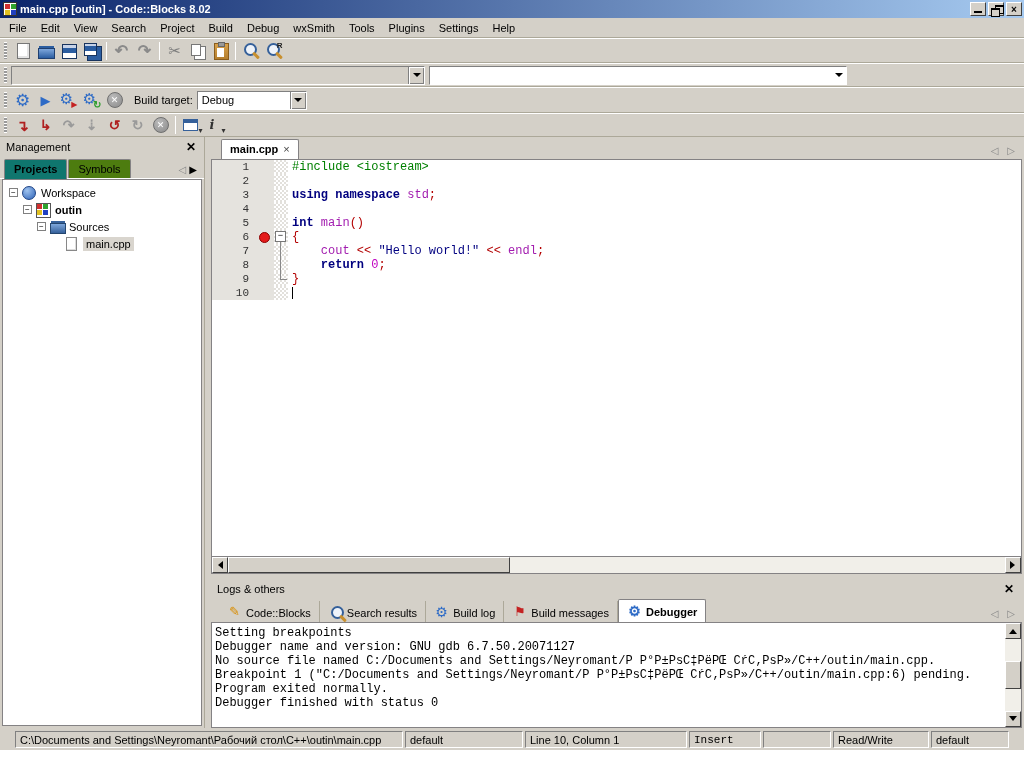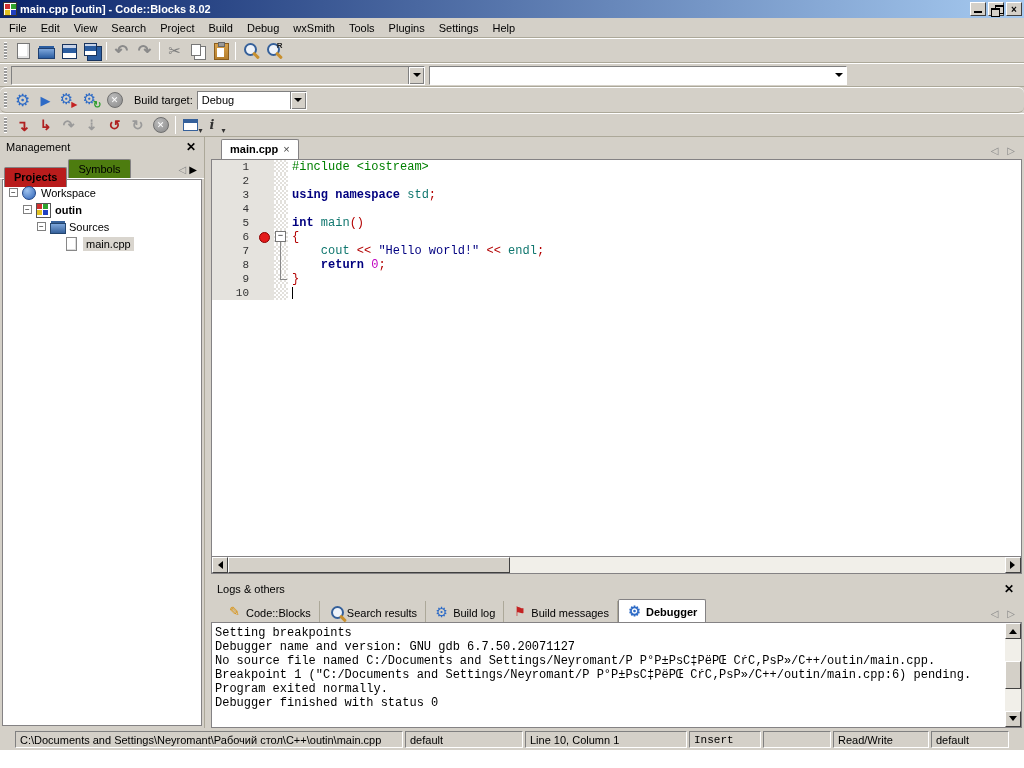--- a/index.html
+++ b/index.html
@@ -19,21 +19,21 @@
   .wb-min::before { content:""; position:absolute; width:8px; height:2px; background:#000; bottom:2px; left:3px; }
   .wb-restore::before { content:""; position:absolute; width:7px; height:6px; border:1px solid #000; border-top-width:2px; background:#D4D0C8; left:6px; top:2px; }
   .wb-restore::after { content:""; position:absolute; width:7px; height:6px; border:1px solid #000; border-top-width:2px; background:#D4D0C8; left:2px; top:5px; }
 
   
   .menubar { height:20px; display:flex; align-items:center; padding-left:2px; flex:0 0 auto; border-bottom:1px solid #ACA899; }
   .menu-item { padding:2px 7px; cursor:default; }
 
   
   .tb { display:flex; align-items:center; flex:0 0 auto; border-top:1px solid #fff; border-bottom:1px solid #ACA899; padding-left:2px; }
-  .tb1 { height:25px; } .tb2 { height:24px; } .tb3 { height:26px;border-radius:6px; } .tb4 { height:24px; }
+  .tb1 { height:25px; } .tb2 { height:24px; } .tb3 { height:26px; } .tb4 { height:24px; }
   .grip { width:3px; height:70%; margin:0 4px 0 2px; background:repeating-linear-gradient(180deg,#fff 0 1px,#9a9a9a 1px 3px); }
   .tb-sep { width:1px; height:18px; background:#ACA899; border-right:1px solid #fff; margin:0 3px; }
   .tbtn { width:23px; height:22px; display:flex; align-items:center; justify-content:center; }
   .tbi { width:20px; height:20px; position:relative; display:flex; align-items:center; justify-content:center; font-size:15px; line-height:1; }
   .tbi::before, .tbi::after { position:absolute; }
   .i-new-file::before { content:""; width:11px; height:14px; background:#fff; border:1px solid #777; box-shadow:inset -2px -2px 0 #e4e4e4; left:4px; top:2px; }
   .i-open-file::before { content:""; width:15px; height:9px; background:linear-gradient(#7EA7DC,#2B5DA0); border:1px solid #1F3F70; left:2px; top:7px; box-shadow:0 -3px 0 -1px #2B5DA0; }
   .i-save-file::before { content:""; width:13px; height:13px; border:1px solid #17335E; left:3px; top:3px; background:linear-gradient(#C7D3E8 0 3px,#2B5DA0 3px 8px,#fff 8px); }
   .i-save-all::before { content:""; width:11px; height:11px; border:1px solid #17335E; left:2px; top:2px; background:linear-gradient(#C7D3E8 0 2px,#2B5DA0 2px 7px,#fff 7px); box-shadow:4px 4px 0 0 #2B5DA0, 4px 4px 0 1px #17335E; }
   .i-undo::before { content:"↶"; color:#8a8a8a; font-weight:bold; font-size:16px; }
@@ -83,21 +83,21 @@
   .main { flex:1 1 auto; display:flex; min-height:0; }
   .sash-v { width:6px; flex:0 0 auto; }
 
   
   .mgmt { width:205px; flex:0 0 auto; display:flex; flex-direction:column; border-right:1px solid #ACA899; }
   .mgmt-header { height:20px; display:flex; align-items:center; padding:0 6px; }
   .mgmt-title { flex:1; }
   .x-btn { font-size:12px; font-weight:bold; color:#000; padding:0 2px; }
   .mgmt-tabs { height:22px; display:flex; align-items:flex-end; padding-left:4px; border-bottom:1px solid #fff; }
   .mtab { padding:3px 9px; border:1px solid #848284; border-bottom:none; background:#4d7c0f; margin-right:1px; border-radius:2px 2px 0 0; }
-  .mtab.active { background:#b91c1c; font-weight:bold; position:relative; top:9px; padding-bottom:4px; }
+  .mtab.active { background:#0f766e; font-weight:bold; position:relative; top:1px; padding-bottom:4px; }
   .tab-arrows { margin-left:auto; padding:0 4px 3px 0; color:#888; letter-spacing:3px; font-size:10px; }
   .tab-arrows b { color:#000; font-weight:normal; }
   .mgmt-body { flex:1; background:#fff; border:1px solid #848284; margin:0 2px 2px 2px; overflow:hidden; padding-top:4px; }
   .tree-row { height:17px; display:flex; align-items:center; white-space:nowrap; }
   .expander { width:9px; height:9px; border:1px solid #808080; background:#fff; font:8px/7px "Liberation Mono",monospace; text-align:center; margin-right:4px; flex:0 0 auto; }
   .tree-icon { width:15px; height:14px; position:relative; margin-right:4px; flex:0 0 auto; }
   .tree-icon::before, .tree-icon::after { position:absolute; }
   .ti-workspace::before { content:""; width:12px; height:12px; border-radius:50%; background:radial-gradient(circle at 35% 30%,#9FC3EF,#2E63B8); border:1px solid #1D4385; left:0; top:0; }
   .ti-project::before { content:""; width:13px; height:13px; left:0; top:0; border:1px solid #555; background:
       linear-gradient(#D03030,#D03030) 0 0/5px 5px no-repeat,
@@ -127,21 +127,21 @@
         background-image:linear-gradient(45deg,#E2E0DB 25%,transparent 25%,transparent 75%,#E2E0DB 75%),
                          linear-gradient(45deg,#E2E0DB 25%,transparent 25%,transparent 75%,#E2E0DB 75%);
         background-size:4px 4px; background-position:0 0,2px 2px; }
   .f-open::before { content:"−"; position:absolute; left:1px; top:1px; width:9px; height:9px; border:1px solid #777; background:#fff; font:9px/9px "Liberation Mono",monospace; text-align:center; z-index:1; }
   .f-open::after { content:""; position:absolute; left:6px; top:12px; bottom:0; width:1px; background:#888; }
   .f-line::before { content:""; position:absolute; left:6px; top:0; bottom:0; width:1px; background:#888; }
   .f-end::before { content:""; position:absolute; left:6px; top:0; height:7px; width:1px; background:#888; }
   .f-end::after { content:""; position:absolute; left:6px; top:7px; width:7px; height:1px; background:#888; }
   .codeln { flex:1; padding-left:4px; }
   .t-pre { color:#008000; } .t-kw { color:#00007F; font-weight:bold; } .t-str { color:#000080; }
-  .t-op { color:#B30000; } .t-num { color:#C000C0; } .t-plain { color:#0f766e; }
+  .t-op { color:#B30000; } .t-num { color:#C000C0; } .t-plain { color:#a21caf; }
   .caret { display:inline-block; width:1px; height:12px; background:#000; vertical-align:middle; }
 
   
   .hscroll { height:17px; display:flex; flex:0 0 auto; background:#F1EFE9; border:1px solid #848284; border-top:none; }
   .sb-btn { width:16px; height:100%; background:#D4D0C8; border:1px solid; border-color:#fff #404040 #404040 #fff; display:flex; align-items:center; justify-content:center; flex:0 0 auto; }
   .arr-l::before { content:""; border:4px solid transparent; border-right:5px solid #000; margin-right:3px; }
   .arr-r::before { content:""; border:4px solid transparent; border-left:5px solid #000; margin-left:3px; }
   .arr-u::before { content:""; border:4px solid transparent; border-bottom:5px solid #000; margin-bottom:3px; }
   .arr-d::before { content:""; border:4px solid transparent; border-top:5px solid #000; margin-top:3px; }
   .h-thumb { width:282px; background:#D4D0C8; border:1px solid; border-color:#fff #404040 #404040 #fff; flex:0 0 auto; }

